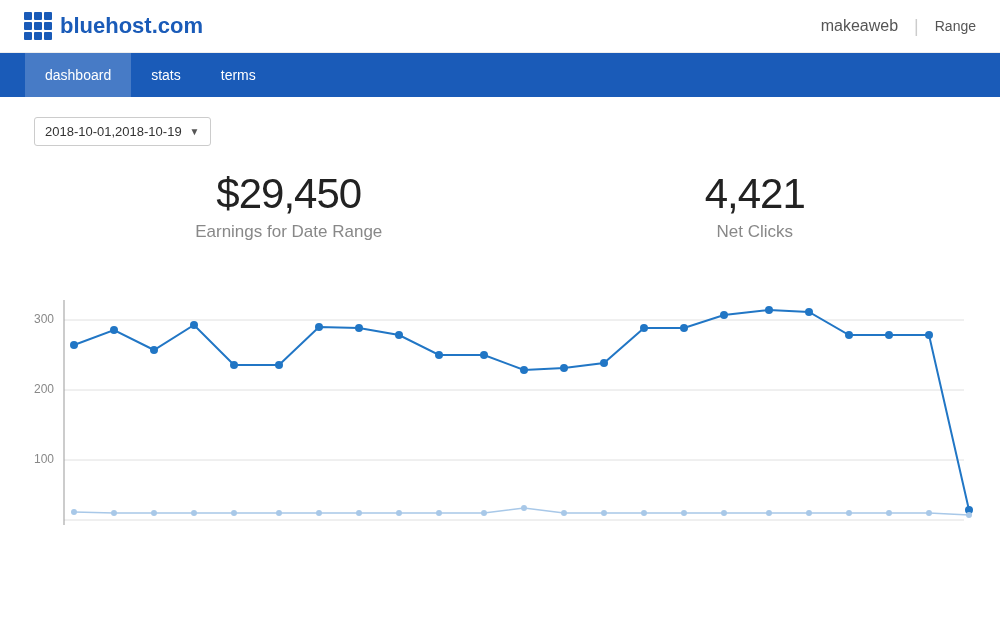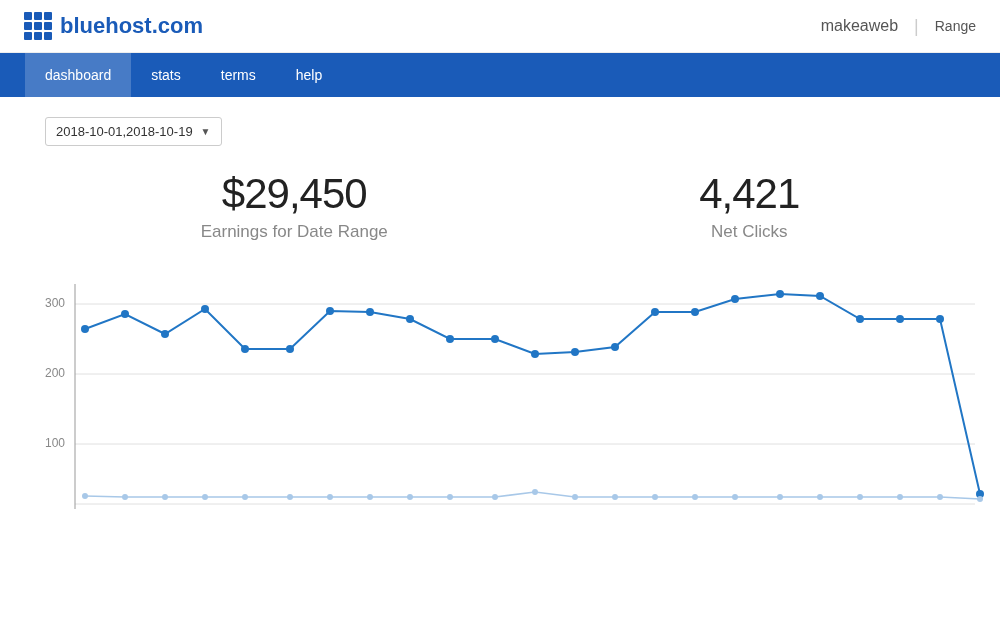--- a/index.html
+++ b/index.html
@@ -71,21 +71,21 @@
       cursor: pointer;
       text-decoration: none;
       display: block;
     }
     .nav-item.active {
       background: rgba(255,255,255,0.2);
     }
 
     
     .main-content {
-      padding: 20px 45px;
+      padding: 20px 34px;
     }
 
     
     .date-picker {
       display: inline-flex;
       align-items: center;
       border: 1px solid #ccc;
       border-radius: 3px;
       padding: 6px 10px;
       font-size: 13px;
@@ -96,21 +96,21 @@
     }
     .date-picker-arrow {
       color: #555;
       font-size: 10px;
     }
 
     
     .stats-row {
       display: flex;
       justify-content: space-around;
-      margin-bottom: 32px;
+      margin-bottom: 48px;
       text-align: center;
     }
     .stat-item {}
     .stat-value {
       font-size: 42px;
       font-weight: 300;
       color: #222;
       letter-spacing: -1px;
     }
     .stat-label {
@@ -154,21 +154,20 @@
     <span class="header-username">makeaweb</span>
     <span class="header-divider">|</span>
     <a class="header-logout">Range</a>
   </div>
 </div>
 
 <nav class="nav-bar">
   <a class="nav-item active">dashboard</a>
   <a class="nav-item">stats</a>
   <a class="nav-item">terms</a>
-  <a class="nav-item">help</a>
 </nav>
 
 <div class="main-content">
 
   
   <div class="date-picker">
     <span>2018-10-01,2018-10-19</span>
     <span class="date-picker-arrow">▼</span>
   </div>
 

